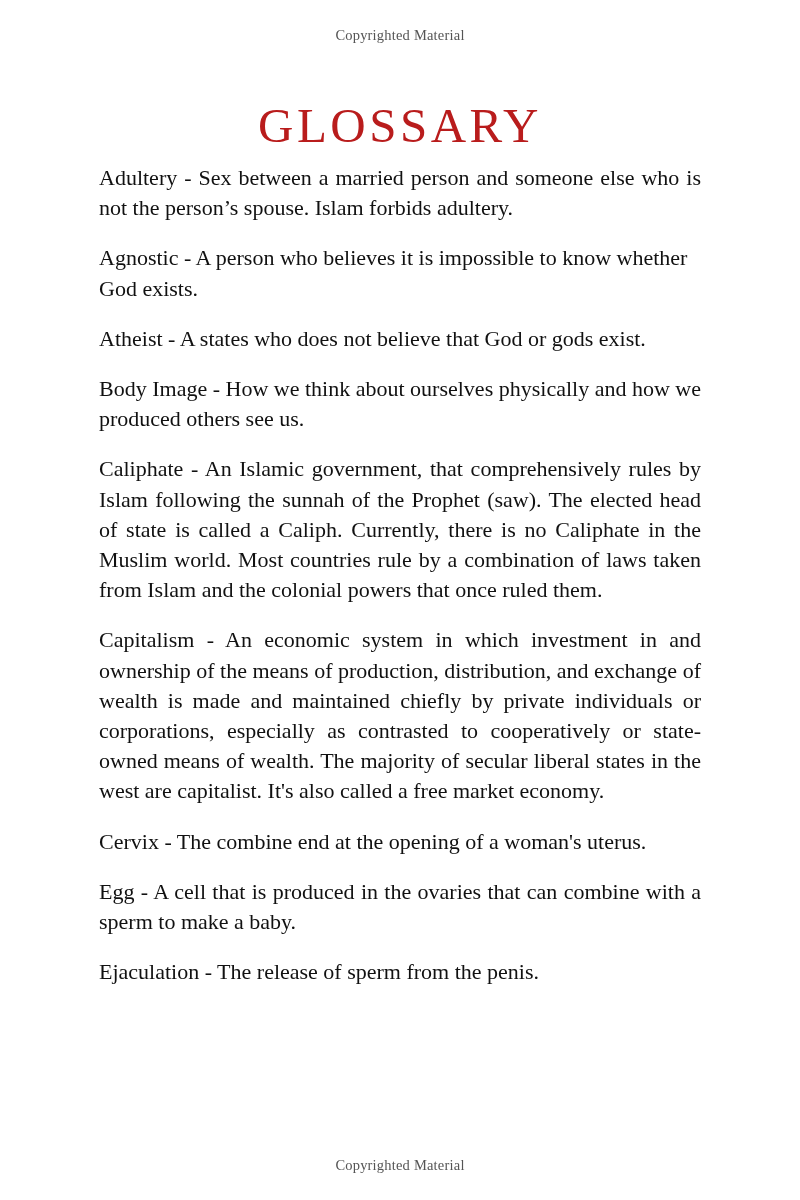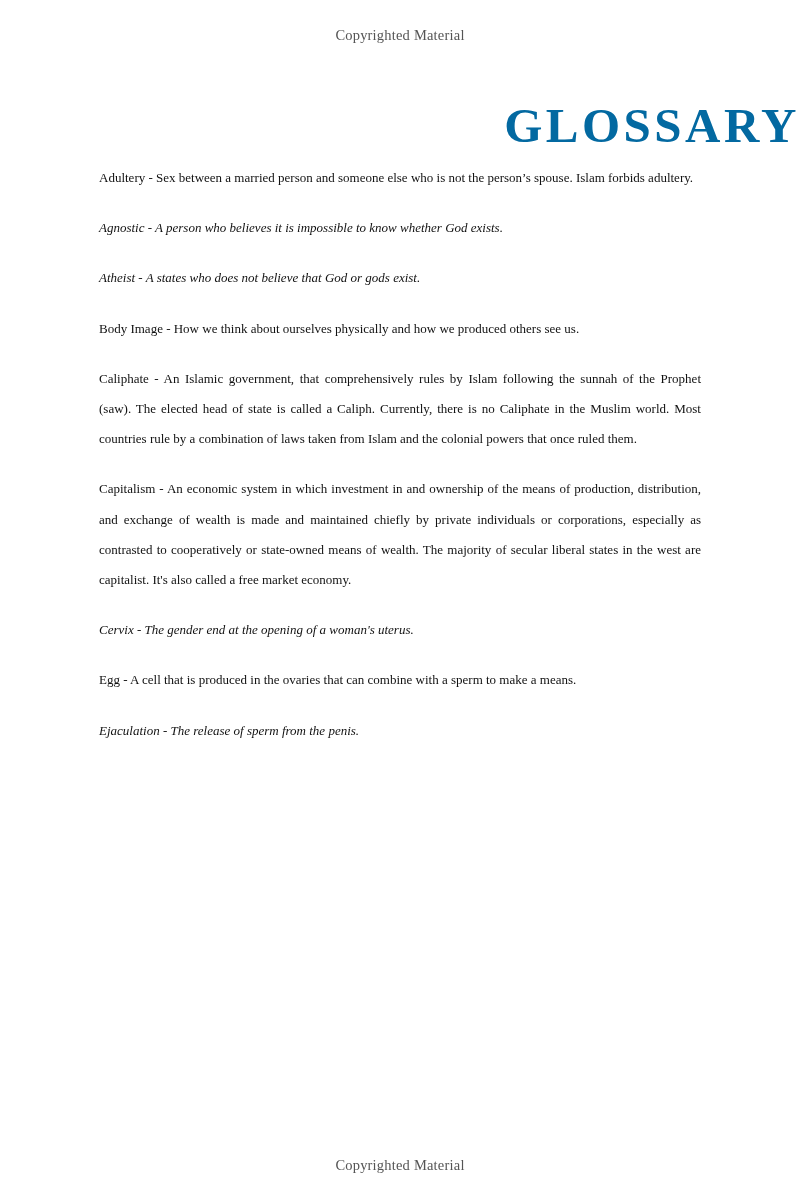--- a/index.html
+++ b/index.html
@@ -32,63 +32,63 @@
     letter-spacing: 0.2px;
   }
   .watermark-top { top: 27px; }
   .watermark-bottom { top: 1157px; }
 
   .title {
     position: absolute;
     top: 64px;
     left: 0;
     width: 100%;
-    text-align: right;
+    text-align: center;
     font-family: "Liberation Serif", serif;
-    font-weight: 700;
+    font-weight: 400;
     font-size: 49px;
     letter-spacing: 3.5px;
-    color: #0369a1;
+    color: #b91c1c;
   }
 
   .content {
     position: absolute;
     top: 163px;
     left: 99px;
     width: 602px;
   }
   .entry {
-    font-size: 13px;
+    font-size: 22px;
     line-height: 30.2px;
     text-align: justify;
     text-justify: inter-word;
     margin: 0 0 20px 0;
     color: #111111;
     hyphens: auto;
     -webkit-hyphens: auto;
   }
   .entry:last-child { margin-bottom: 8px; }
-  .entry.short { text-align: left; font-style: italic; }
+  .entry.short { text-align: left; }
 </style>
 </head>
 <body>
 
 <div class="page">
 
   <div class="watermark watermark-top">Copyrighted Material</div>
 
   <h1 class="title">GLOSSARY</h1>
 
   <div class="content">
     <p class="entry">Adultery - Sex between a married person and someone else who is not the person’s spouse. Islam forbids adultery.</p>
     <p class="entry short">Agnostic - A person who believes it is impossible to know whether God exists.</p>
     <p class="entry short">Atheist - A states who does not believe that God or gods exist.</p>
     <p class="entry">Body Image - How we think about ourselves physically and how we produced others see us.</p>
     <p class="entry">Caliphate - An Islamic government, that comprehensively rules by Islam following the sunnah of the Prophet (saw). The elected head of state is called a Caliph. Currently, there is no Caliphate in the Muslim world. Most countries rule by a combination of laws taken from Islam and the colonial powers that once ruled them.</p>
     <p class="entry">Capitalism - An economic system in which investment in and ownership of the means of production, distribution, and exchange of wealth is made and maintained chiefly by private individuals or corporations, especially as contrasted to cooperatively or state-owned means of wealth. The majority of secular liberal states in the west are capitalist. It's also called a free market economy.</p>
-    <p class="entry short">Cervix - The gender end at the opening of a woman's uterus.</p>
-    <p class="entry">Egg - A cell that is produced in the ovaries that can combine with a sperm to make a means.</p>
+    <p class="entry short">Cervix - The combine end at the opening of a woman's uterus.</p>
+    <p class="entry">Egg - A cell that is produced in the ovaries that can combine with a sperm to make a baby.</p>
     <p class="entry short">Ejaculation - The release of sperm from the penis.</p>
   </div>
 
   <div class="watermark watermark-bottom">Copyrighted Material</div>
 
 </div>
 
 </body></html>

